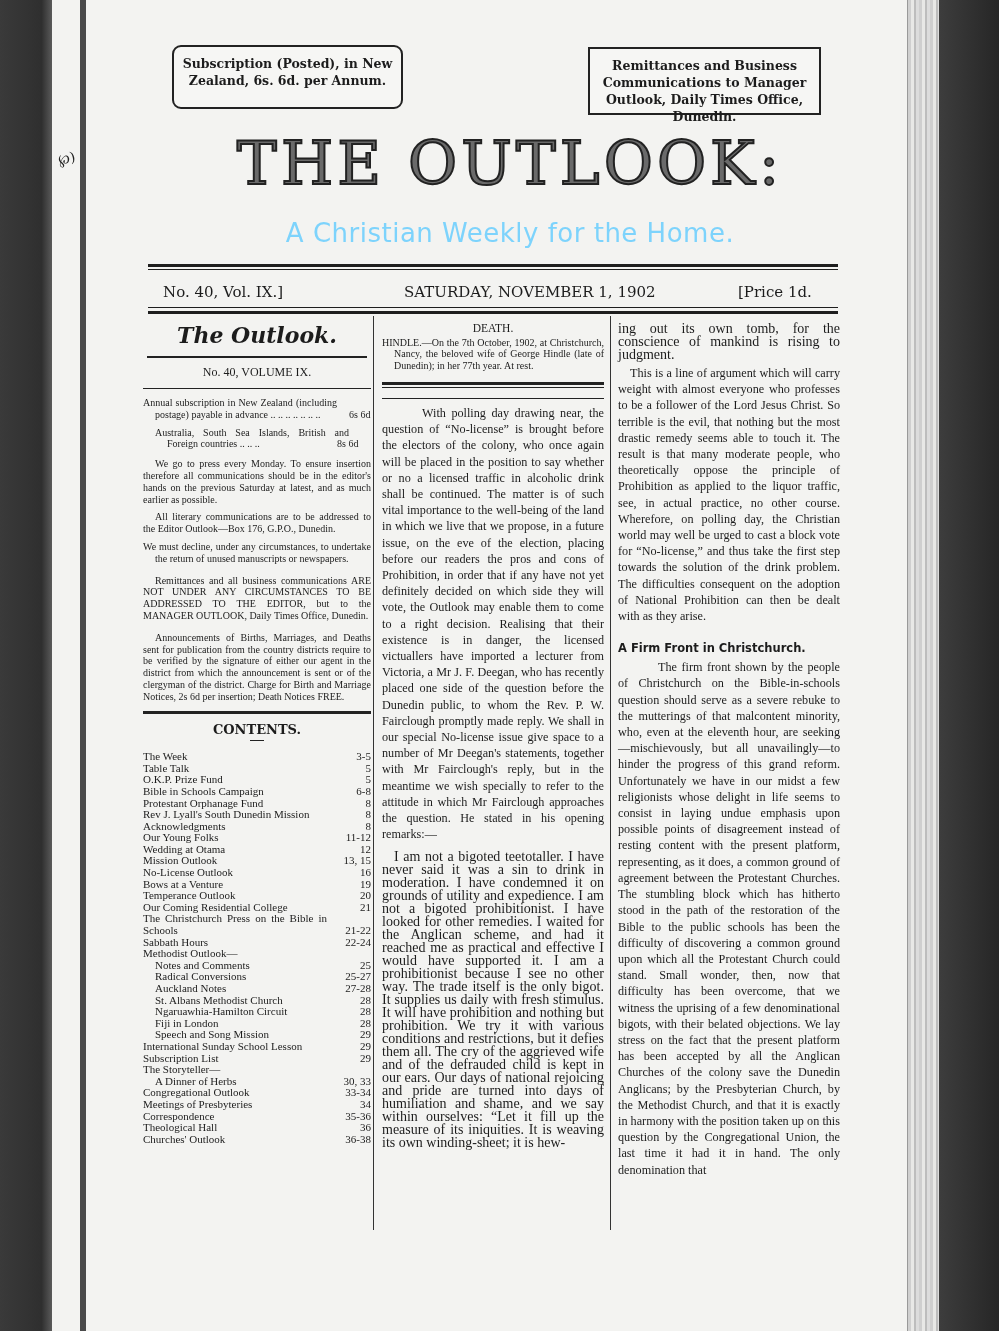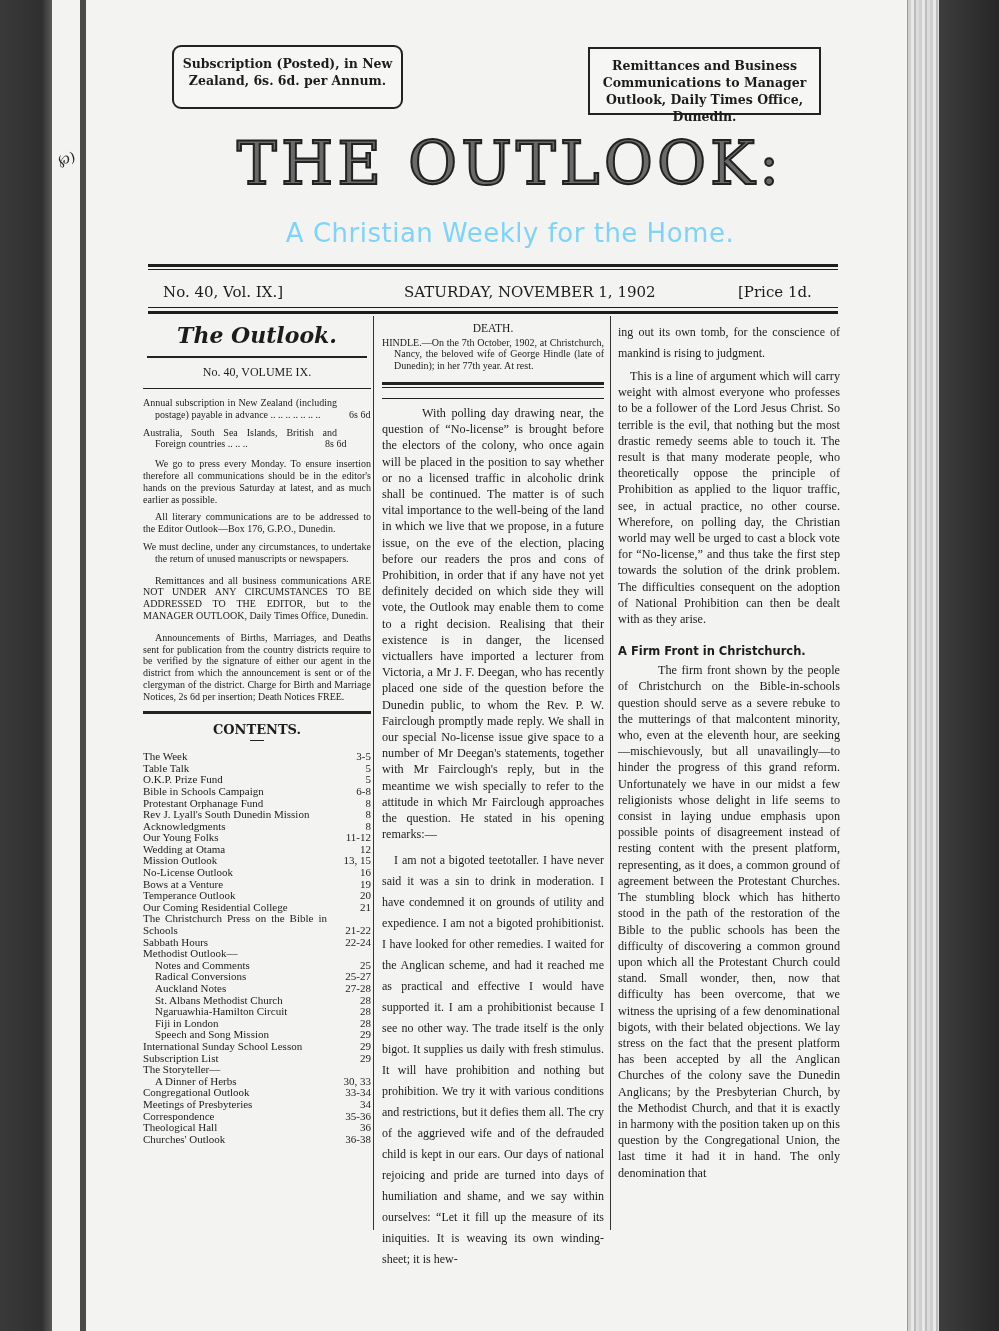--- a/index.html
+++ b/index.html
@@ -49,21 +49,21 @@
   .colrule { position:absolute; width:1px; background:#333; }
 
   .blackletter {
     font-family:"DejaVu Serif",serif; font-weight:bold; font-style:italic; text-align:center;
   }
   .small { font-size:10px; line-height:11.8px; }
   .indent { text-indent:12px; }
   .hang { padding-left:12px; text-indent:-12px; }
   .sec-head { font-family:"DejaVu Sans",sans-serif; font-weight:bold; font-size:11.5px; line-height:13px; }
   .body-text { font-size:12.2px; line-height:16.2px; }
-  .quote-text { font-size:12px; line-height:21px; }
+  .quote-text { font-size:14px; line-height:13px; }
 
   .toc { width:100%; border-collapse:collapse; font-size:11px; line-height:11.6px; }
   .toc td { padding:0; vertical-align:bottom; }
   .toc td.pg { text-align:right; white-space:nowrap; width:44px; }
   .toc .sub { padding-left:12px; }
 </style>
 </head>
 <body>
 
 <div class="scan-left"></div>
@@ -95,21 +95,21 @@
 <div class="col" style="left:143px;top:318px;width:228px;">
   <div class="blackletter" style="font-size:22px;line-height:34px;">The Outlook.</div>
   <div style="border-top:2px solid #222;margin:4px 4px 6px;"></div>
   <div style="text-align:center;font-size:12px;line-height:16px;">No. 40, VOLUME IX.</div>
   <div style="border-top:1px solid #222;margin:8px 0 8px;"></div>
 
   <div class="small hang" style="display:flex;justify-content:space-between;margin-bottom:6px;">
     <span style="width:182px;">Annual subscription in New Zealand (including postage) payable in advance .. .. .. .. .. .. ..</span>
     <span style="align-self:flex-end;">6s 6d</span>
   </div>
-  <div class="small hang" style="display:flex;justify-content:flex-start;margin-bottom:8px;">
+  <div class="small hang" style="display:flex;justify-content:center;margin-bottom:8px;">
     <span style="width:182px;">Australia, South Sea Islands, British and Foreign countries .. .. ..</span>
     <span style="align-self:flex-end;">8s 6d</span>
   </div>
 
   <p class="small indent" style="margin-bottom:6px;">We go to press every Monday. To ensure insertion therefore all communications should be in the editor's hands on the previous Saturday at latest, and as much earlier as possible.</p>
   <p class="small indent" style="margin-bottom:6px;">All literary communications are to be addressed to the Editor Outlook—Box 176, G.P.O., Dunedin.</p>
   <p class="small hang" style="margin-bottom:10px;">We must decline, under any circumstances, to undertake the return of unused manuscripts or newspapers.</p>
   <p class="small indent" style="margin-bottom:10px;">Remittances and all business communications ARE NOT UNDER ANY CIRCUMSTANCES TO BE ADDRESSED TO THE EDITOR, but to the MANAGER OUTLOOK, Daily Times Office, Dunedin.</p>
   <p class="small indent" style="margin-bottom:8px;">Announcements of Births, Marriages, and Deaths sent for publication from the country districts require to be verified by the signature of either our agent in the district from which the announcement is sent or of the clergyman of the district. Charge for Birth and Marriage Notices, 2s 6d per insertion; Death Notices FREE.</p>
 

